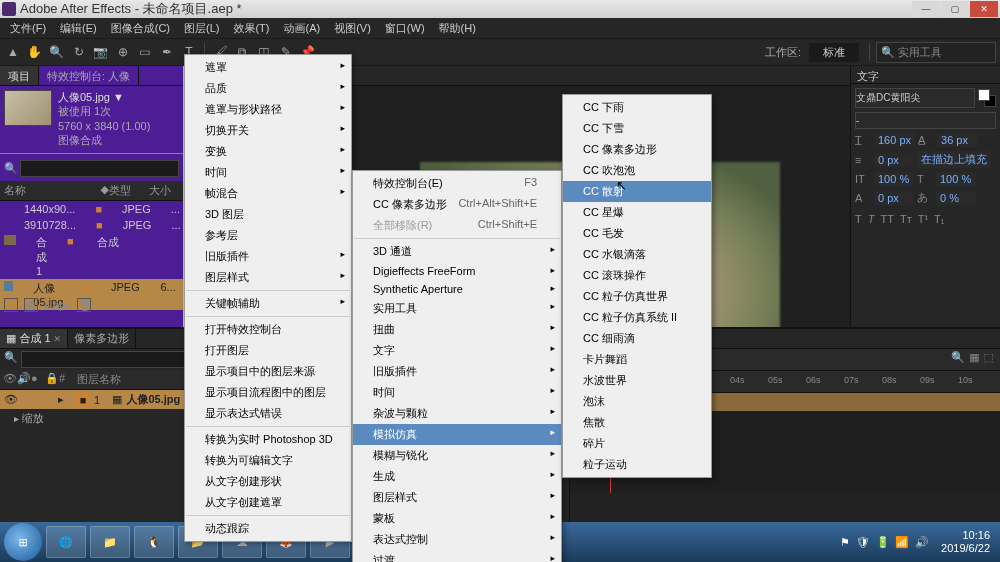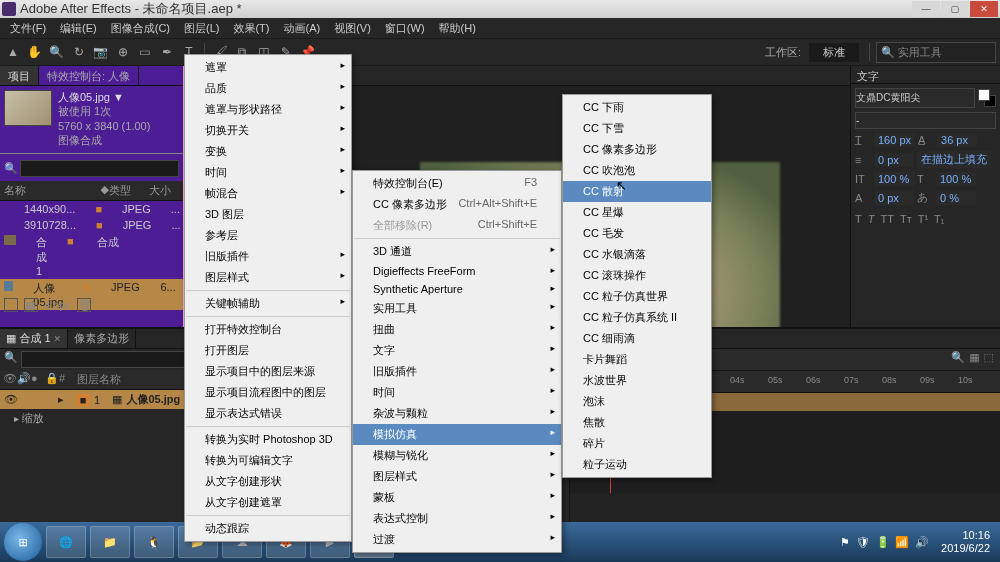--- a/index.html
+++ b/index.html
@@ -395,20 +395,21 @@
     <div class="mi sub">Digieffects FreeForm</div>
     <div class="mi sub">Synthetic Aperture</div>
     <div class="mi sub">实用工具</div>
     <div class="mi sub">扭曲</div>
     <div class="mi sub">文字</div>
     <div class="mi sub">旧版插件</div>
     <div class="mi sub">时间</div>
     <div class="mi sub">杂波与颗粒</div>
     <div class="mi sub highlight">模拟仿真</div>
     <div class="mi sub">模糊与锐化</div>
+    <div class="mi sub">生成</div>
     <div class="mi sub">图层样式</div>
     <div class="mi sub">蒙板</div>
     <div class="mi sub">表达式控制</div>
     <div class="mi sub">过渡</div>
   </div>
 <div class="context-menu menu3" id="menu3">
     <div class="mi">CC 下雨</div>
     <div class="mi">CC 下雪</div>
     <div class="mi">CC 像素多边形</div>
     <div class="mi">CC 吹泡泡</div>

